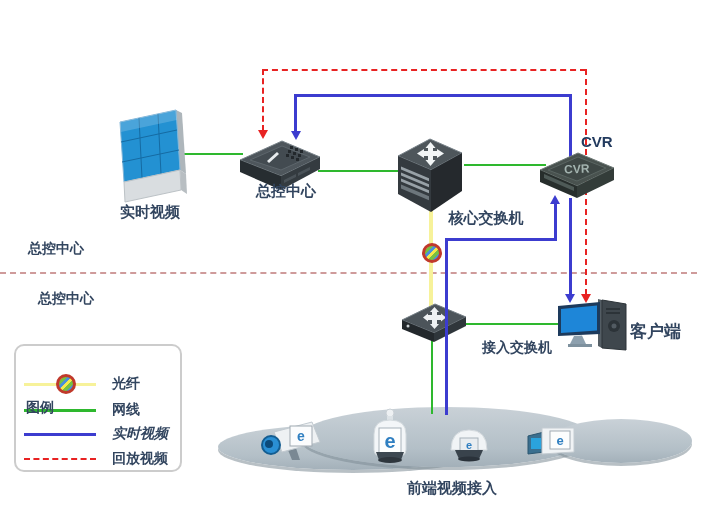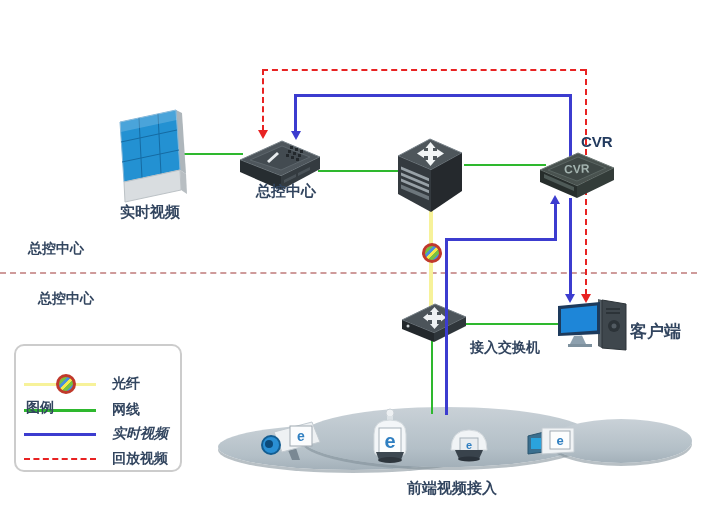--- a/index.html
+++ b/index.html
@@ -225,22 +225,23 @@
       <polygon points="4,14 20,10 20,30 4,32" fill="#3a6f8f" stroke="#2b5670"></polygon>
       <rect x="7" y="16" width="10" height="11" fill="#2aa3dd"></rect>
       <polygon points="18,6 50,6 50,30 18,32" fill="#f0f3f5" stroke="#c4ccd2"></polygon>
       <rect x="26" y="9" width="20" height="18" fill="#fcfdfd" stroke="#a2acb4"></rect>
       <text x="36" y="23" text-anchor="middle" font-size="13" font-weight="bold" fill="#2f7fc1">e</text>
     </svg>
   </div>
 
   <div class="lbl c" style="left:106px;top:203px;width:88px;font-size:15px;">实时视频</div>
   <div class="lbl c" style="left:240px;top:182px;width:92px;font-size:15px;">总控中心</div>
+  <div class="lbl c" style="left:440px;top:209px;width:92px;font-size:15px;">核心交换机</div>
   <div class="lbl" style="left:581px;top:133px;font-size:15px;color:#223a5e;">CVR</div>
-  <div class="lbl c" style="left:460px;top:339px;width:90px;font-size:14px;">接入交换机</div>
+  <div class="lbl c" style="left:472px;top:339px;width:90px;font-size:14px;">接入交换机</div>
   <div class="lbl" style="left:630px;top:320px;font-size:17px;">客户端</div>
   <div class="lbl c" style="left:396px;top:479px;width:112px;font-size:15px;">前端视频接入</div>
   <div class="lbl" style="left:28px;top:240px;font-size:14px;">总控中心</div>
   <div class="lbl" style="left:38px;top:290px;font-size:14px;">总控中心</div>
 
   <div id="legend">
     <div class="lbl" style="left:10px;top:7px;font-size:14px;margin-top:46px;">图例</div>
 
     <div class="leg-row" style="top:28px;width:150px;">
       <div class="leg-line" style="height:3px;background:#f7f29a;"></div>

